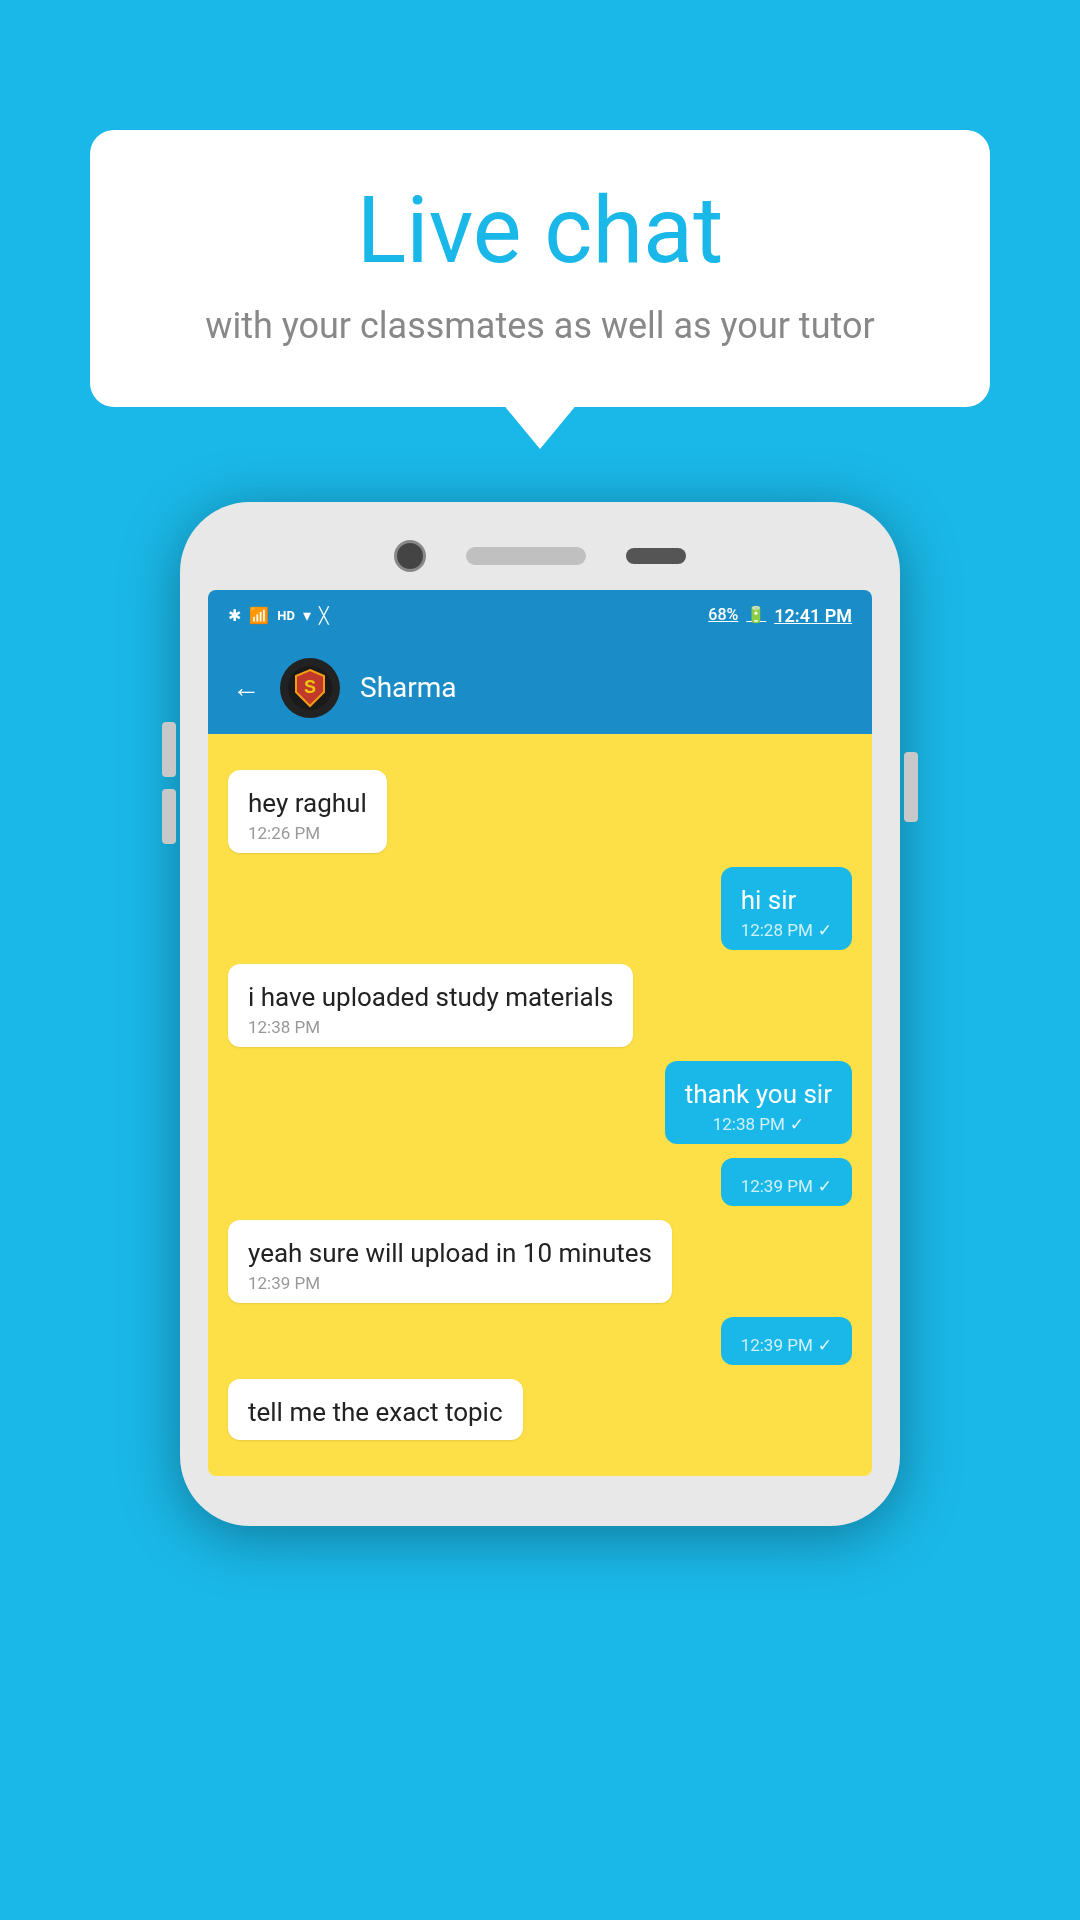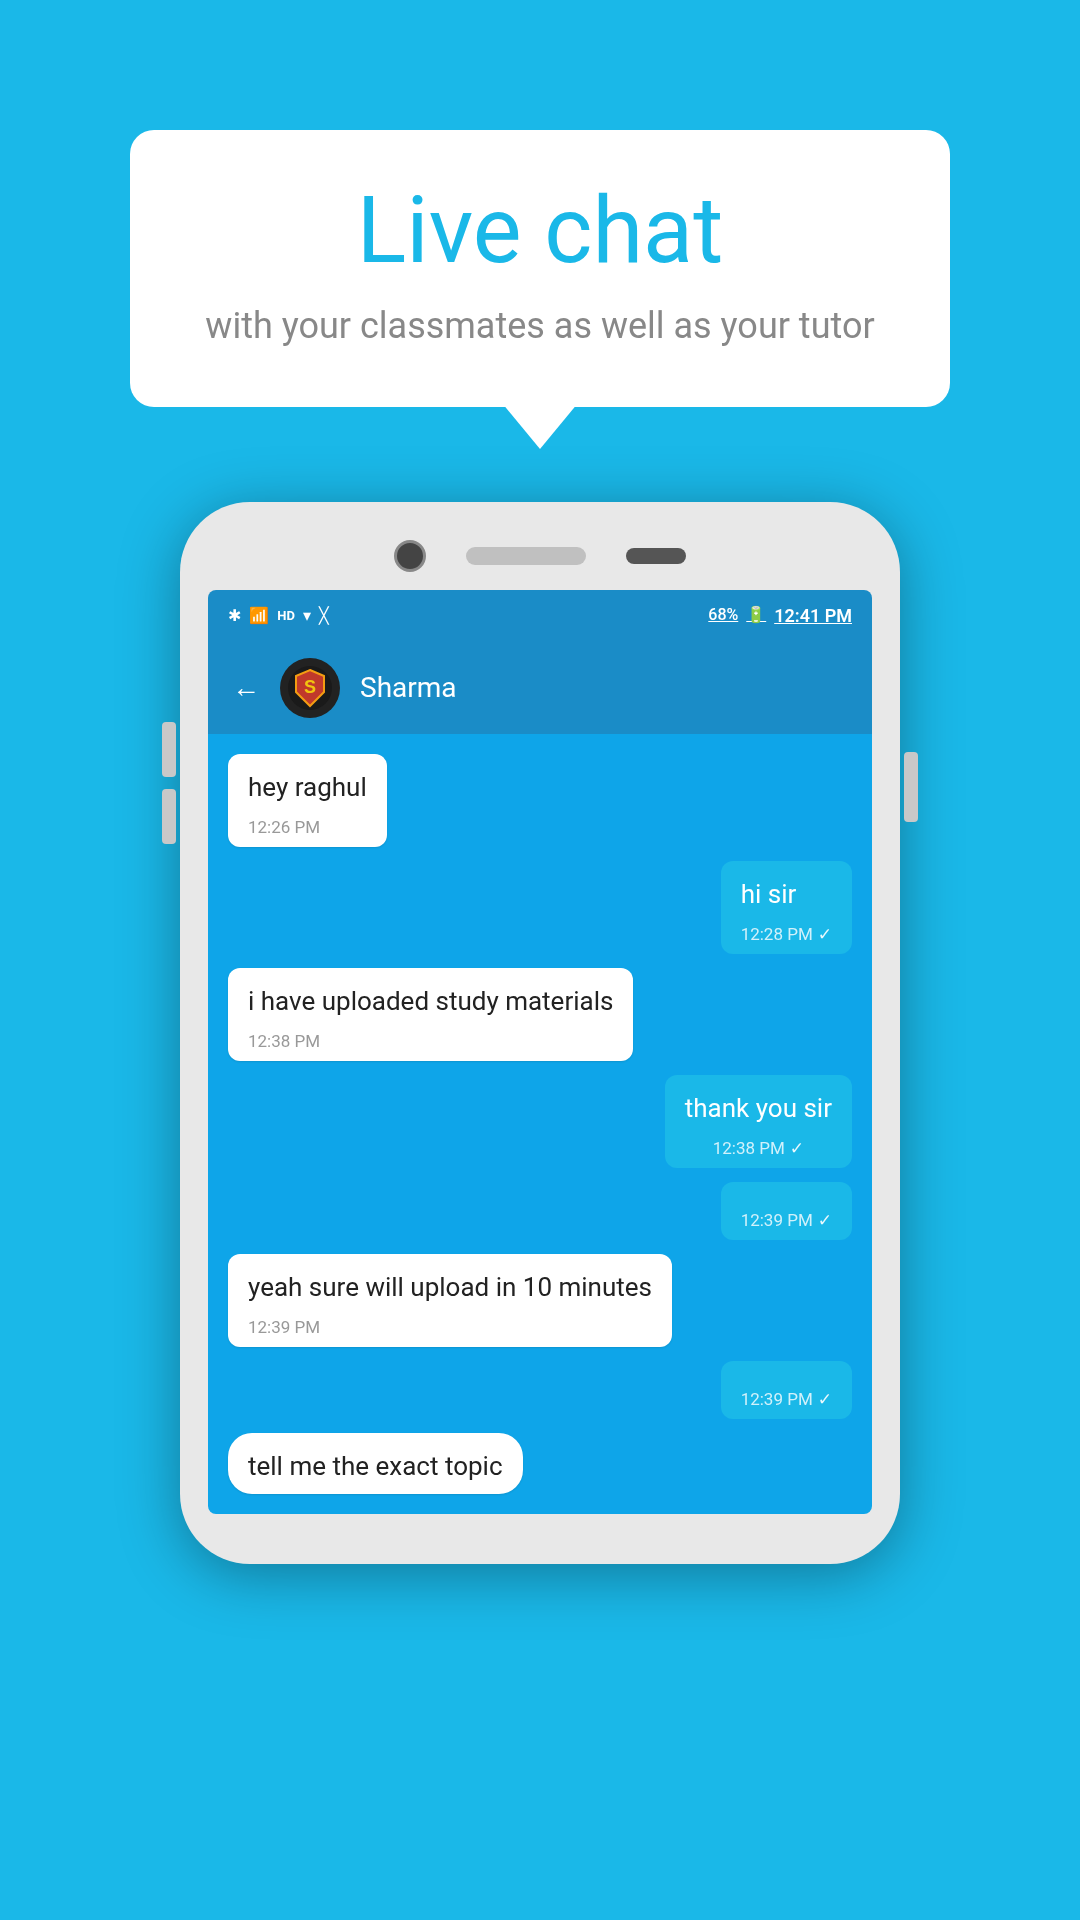--- a/index.html
+++ b/index.html
@@ -14,21 +14,21 @@
       flex-direction: column;
       align-items: center;
     }
 
     
     .speech-bubble {
       background: white;
       border-radius: 24px;
       padding: 50px 70px 55px;
       margin-top: 130px;
-      width: 820px;
+      width: 900px;
       text-align: center;
       position: relative;
     }
     .speech-bubble::after {
       content: '';
       position: absolute;
       bottom: -42px;
       left: 50%;
       transform: translateX(-50%);
       width: 0;
@@ -202,22 +202,22 @@
     }
 
     .contact-name {
       color: white;
       font-size: 28px;
       font-weight: 400;
     }
 
     
     .chat-messages {
-      background: #0ea5e9;
-      padding: 20px 20px;
+      background: #fde047;
+      padding: 36px 20px;
       display: flex;
       flex-direction: column;
       gap: 14px;
     }
 
     
     .msg-received {
       align-self: flex-start;
       background: white;
       border-radius: 12px;
@@ -228,21 +228,21 @@
 
     .msg-text {
       font-size: 26px;
       color: #222;
       line-height: 1.35;
     }
 
     .msg-time {
       font-size: 17px;
       color: #999;
-      margin-top: 12px;
+      margin-top: 2px;
     }
 
     
     .msg-sent {
       align-self: flex-end;
       background: #1ab8e8;
       border-radius: 12px;
       padding: 16px 20px 10px;
       max-width: 78%;
     }
@@ -262,21 +262,21 @@
 
     .checkmark {
       font-size: 17px;
       color: rgba(255,255,255,0.9);
     }
 
     
     .msg-partial {
       align-self: flex-start;
       background: white;
-      border-radius: 24px;
+      border-radius: 12px;
       padding: 16px 20px 10px;
       max-width: 78%;
       box-shadow: 0 1px 2px rgba(0,0,0,0.1);
     }
 
     .msg-partial .msg-text {
       font-size: 26px;
       color: #222;
     }
   </style>

